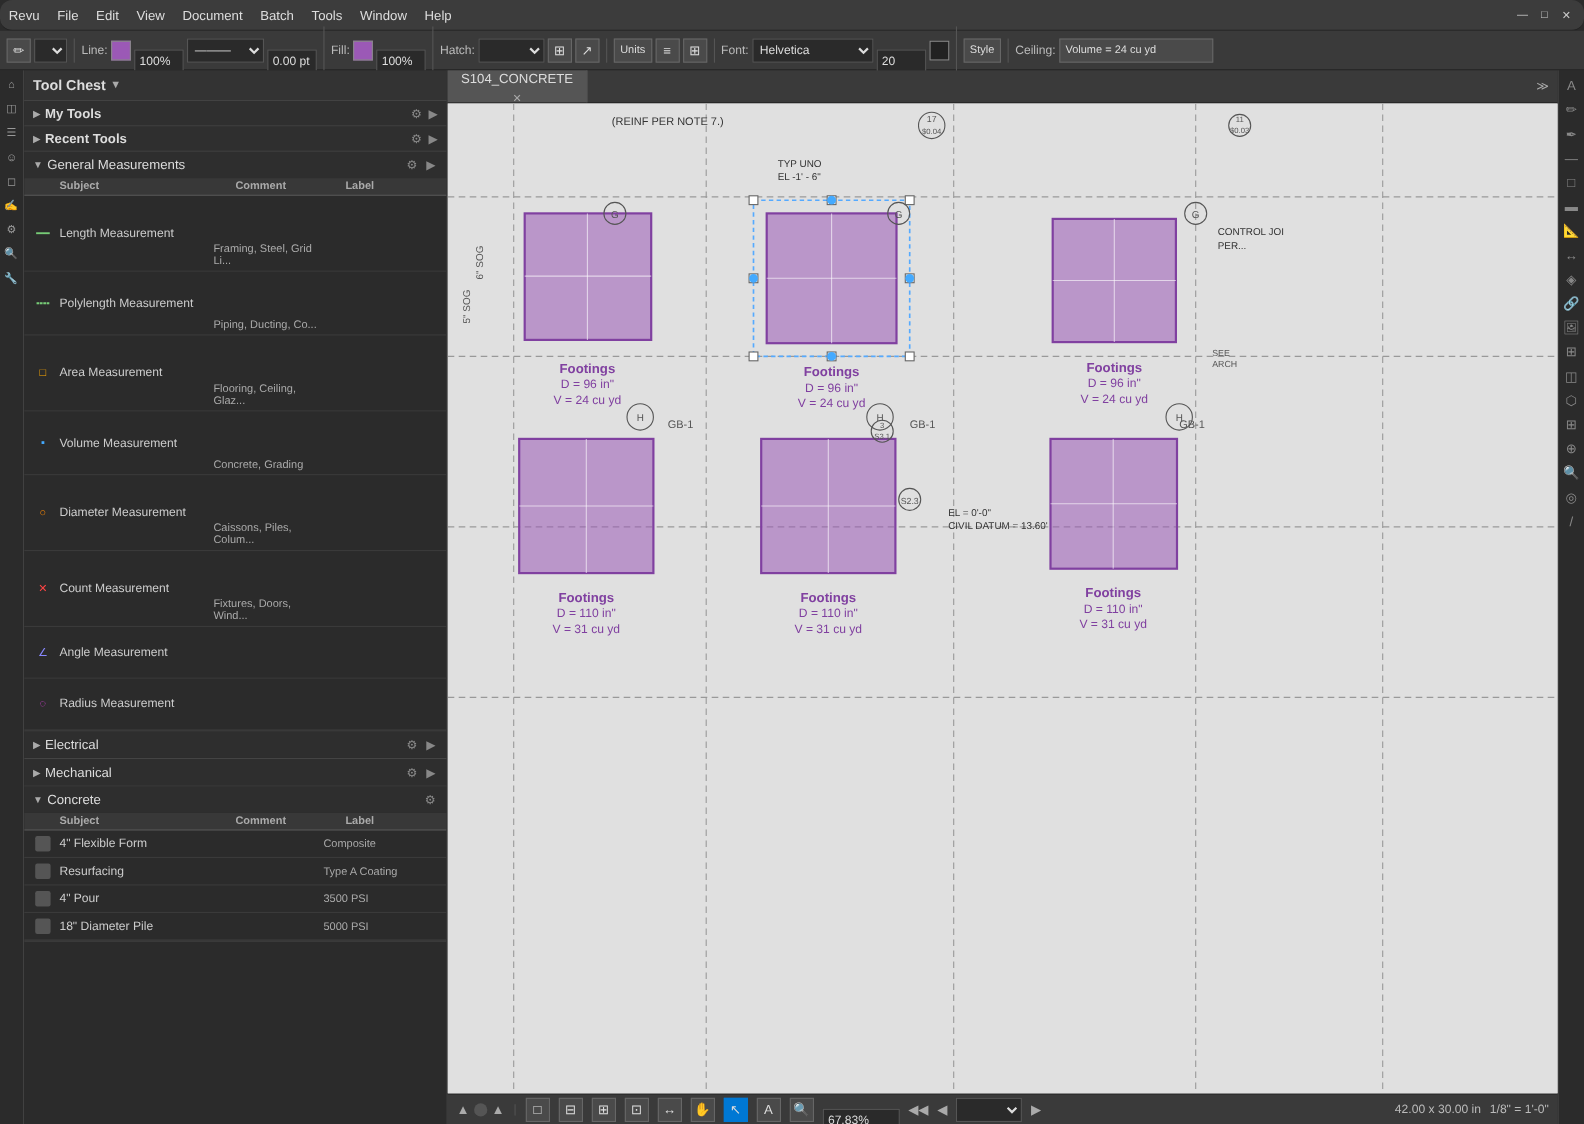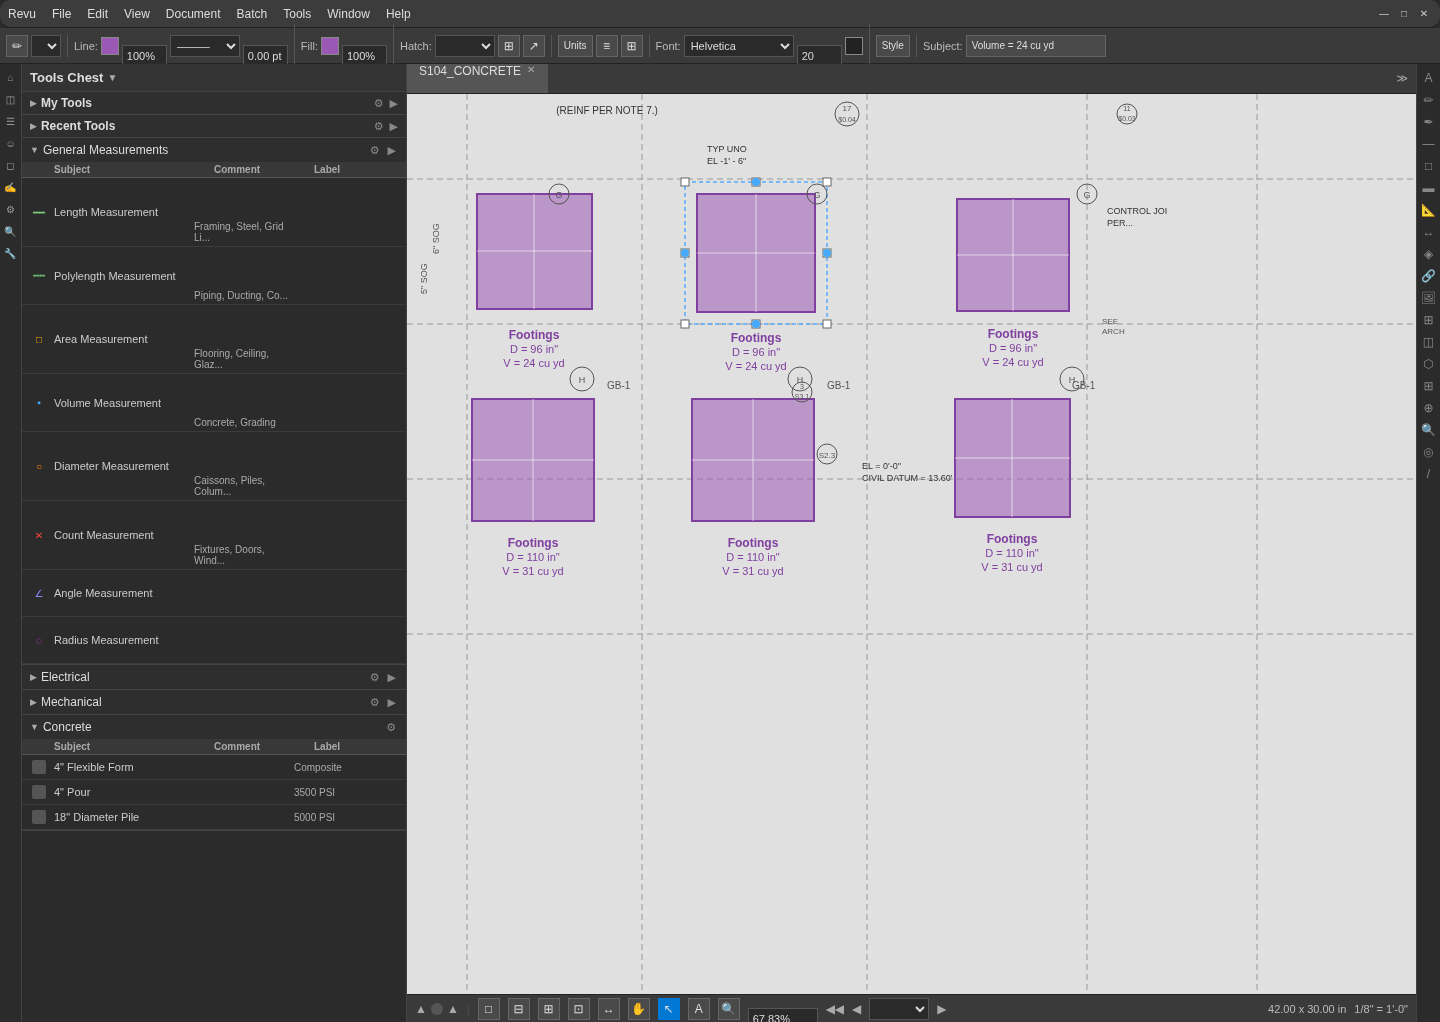--- a/index.html
+++ b/index.html
@@ -69,21 +69,21 @@
     .concrete-table-header { display: flex; background: #383838; padding: 2px 8px; border-bottom: 1px solid #555; }
     .concrete-row { display: flex; align-items: center; padding: 3px 8px; border-bottom: 1px solid #3a3a3a; }
     .concrete-icon { width: 18px; height: 18px; margin-right: 6px; display: flex; align-items: center; justify-content: center; flex-shrink: 0; }
     .concrete-name { flex: 0 0 140px; color: #ccc; font-size: 11px; }
     .concrete-comment { flex: 0 0 100px; color: #aaa; font-size: 10px; }
     .concrete-label { flex: 1; color: #aaa; font-size: 10px; }
 
     
     .center-panel { flex: 1; display: flex; flex-direction: column; }
     .tab-bar { display: flex; align-items: center; background: #3a3a3a; height: 30px; border-bottom: 1px solid #222; }
-    .tab { display: flex; align-items: flex-start; padding: 0 12px; height: 100%; background: #4a4a4a; border-right: 1px solid #555; color: #ddd; font-size: 12px; cursor: pointer; gap: 6px; }
+    .tab { display: flex; align-items: center; padding: 0 12px; height: 100%; background: #4a4a4a; border-right: 1px solid #555; color: #ddd; font-size: 12px; cursor: pointer; gap: 6px; flex-direction: column; }
     .tab.active { background: #555; }
     .tab-close { color: #aaa; font-size: 10px; cursor: pointer; }
     .tab-overflow { margin-left: auto; padding: 0 8px; color: #aaa; cursor: pointer; }
     .canvas-area { flex: 1; background: #d0d0d0; position: relative; overflow: hidden; }
 
     
     .blueprint { width: 100%; height: 100%; background: #e8e8e8; position: relative; overflow: hidden; }
 
     
     .status-bar { display: flex; align-items: center; background: #3a3a3a; height: 28px; padding: 0 8px; border-top: 1px solid #222; gap: 8px; }
@@ -151,42 +151,42 @@
   <div class="toolbar-group">
     <span class="tb-label">Font:</span>
     <select class="tb-select" style="width:110px"><option>Helvetica</option></select>
     <input class="tb-input tb-input-sm" value="20" style="">
     <div class="tb-color color-black"></div>
   </div>
   <div class="toolbar-group">
     <button class="tb-btn">Style</button>
   </div>
   <div class="toolbar-group">
-    <span class="tb-label">Subject:</span>
+    <span class="tb-label">Ceiling:</span>
     <button class="tb-btn" style="width:140px">Volume = 24 cu yd</button>
   </div>
 </div>
 
 <div class="main-layout">
 
   <div class="icon-bar">
     <div class="icon-bar-btn">⌂</div>
     <div class="icon-bar-btn">◫</div>
     <div class="icon-bar-btn">☰</div>
     <div class="icon-bar-btn">☺</div>
     <div class="icon-bar-btn">◻</div>
     <div class="icon-bar-btn">✍</div>
     <div class="icon-bar-btn">⚙</div>
     <div class="icon-bar-btn">🔍</div>
     <div class="icon-bar-btn">🔧</div>
   </div>
 
   <div class="left-panel">
     <div class="tool-chest-header">
-      <span class="tool-chest-title">Tools Chest</span>
+      <span class="tool-chest-title">Tool Chest</span>
       <span class="tool-chest-caret">▼</span>
     </div>
 
     <div class="panel-content">
 
       <div class="section-header">
         <span class="section-caret">▶</span>
         <span class="section-title">My Tools</span>
         <div class="section-actions">
           <span class="section-action-btn">⚙</span>
@@ -319,20 +319,28 @@
           <span class="tool-col-header col-comment">Comment</span>
           <span class="tool-col-header col-label">Label</span>
         </div>
         <div class="concrete-row">
           <div class="concrete-icon">
               <div class="icon-concrete"></div>
             </div>
           <span class="concrete-name">4" Flexible Form</span>
           <span class="concrete-comment"></span>
           <span class="concrete-label">Composite</span>
+        </div>
+        <div class="concrete-row">
+          <div class="concrete-icon">
+              <div class="icon-concrete"></div>
+            </div>
+          <span class="concrete-name">Resurfacing</span>
+          <span class="concrete-comment"></span>
+          <span class="concrete-label">Type A Coating</span>
         </div>
         <div class="concrete-row">
           <div class="concrete-icon">
               <div class="icon-concrete"></div>
             </div>
           <span class="concrete-name">4" Pour</span>
           <span class="concrete-comment"></span>
           <span class="concrete-label">3500 PSI</span>
         </div>
         <div class="concrete-row">

